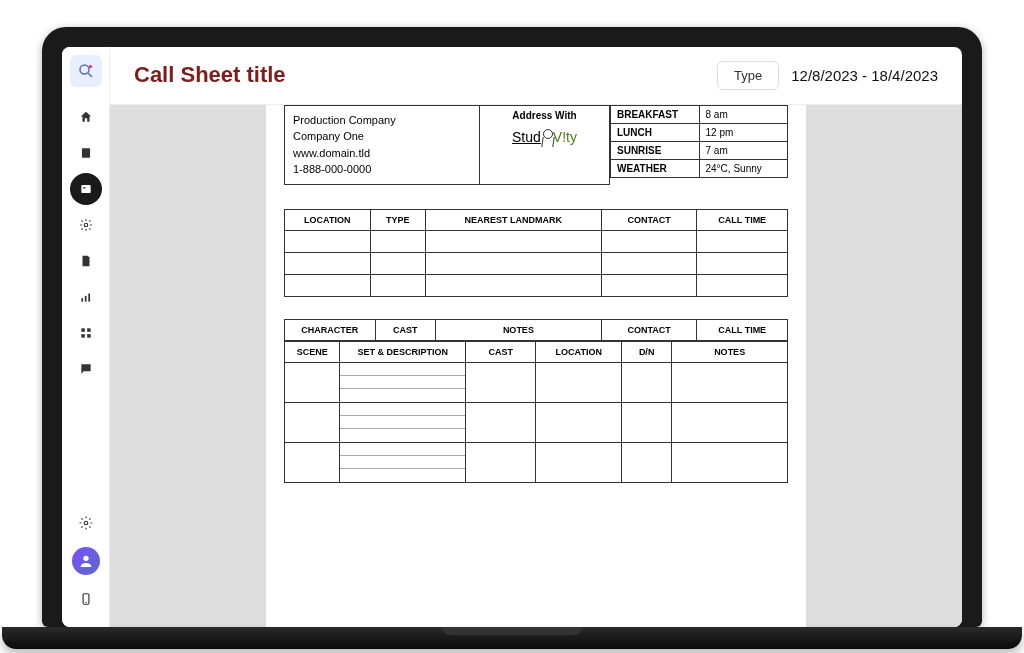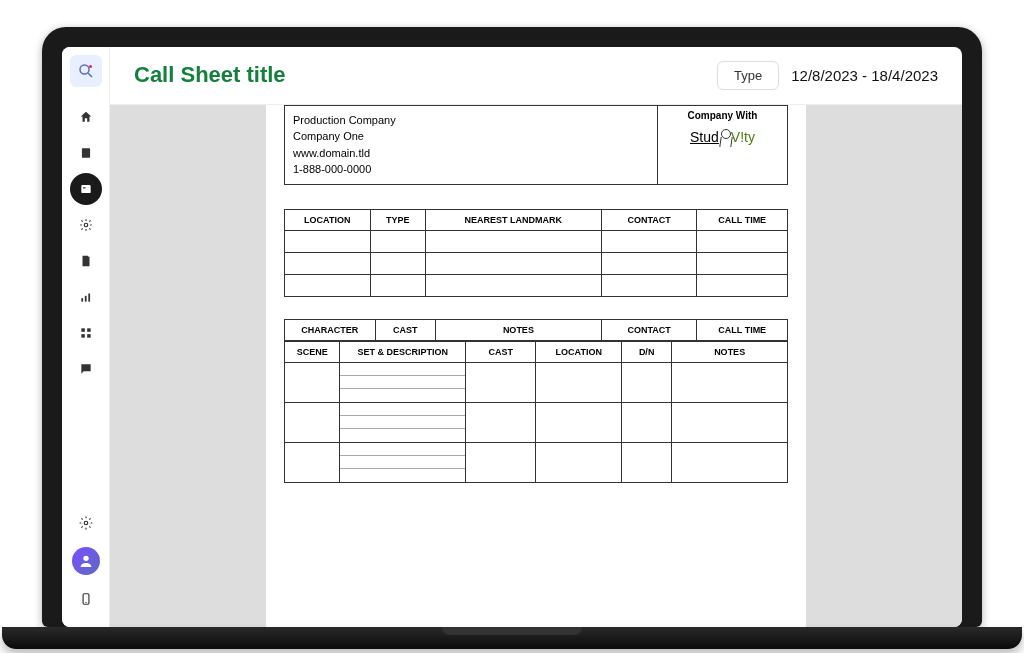--- a/index.html
+++ b/index.html
@@ -110,21 +110,21 @@
     .header {
       display: flex;
       align-items: center;
       padding: 14px 24px;
       border-bottom: 1px solid #eee;
       gap: 12px;
     }
     .page-title {
       font-size: 22px;
       font-weight: 700;
-      color: #15803d;
+      color: #7f1d1d;
       flex: 1;
     }
     .type-btn {
       padding: 6px 16px;
       border: 1px solid #ddd;
       border-radius: 6px;
       background: #fff;
       font-size: 13px;
       cursor: pointer;
       color: #333;
@@ -357,24 +357,46 @@
         <div class="doc">
 
           <div class="top-section">
             <div class="top-left">
               <div>Production Company</div>
               <div>Company One</div>
               <div>www.domain.tld</div>
               <div>1-888-000-0000</div>
             </div>
             <div class="top-mid">
-              <div>Company With</div>
+              <div>Address With</div>
               <div class="brand-logo">
                 <span class="stud">Stud</span><span class="o-icon"></span><span class="vity">V!ty</span>
               </div>
+            </div>
+            <div class="top-right">
+              <table class="info-table">
+                <tbody>
+                    <tr>
+                      <td>BREAKFAST</td>
+                      <td>8 am</td>
+                    </tr>
+                <tr>
+                      <td>LUNCH</td>
+                      <td>12 pm</td>
+                    </tr>
+                <tr>
+                      <td>SUNRISE</td>
+                      <td>7 am</td>
+                    </tr>
+                <tr>
+                      <td>WEATHER</td>
+                      <td>24°C, Sunny</td>
+                    </tr>
+              </tbody>
+                </table>
             </div>
           </div>
 
           <table class="data-table t1">
             <tbody>
                 <tr>
               <th class="c1">LOCATION</th>
               <th class="c2">TYPE</th>
               <th class="c3">NEAREST LANDMARK</th>
               <th class="c4">CONTACT</th>

